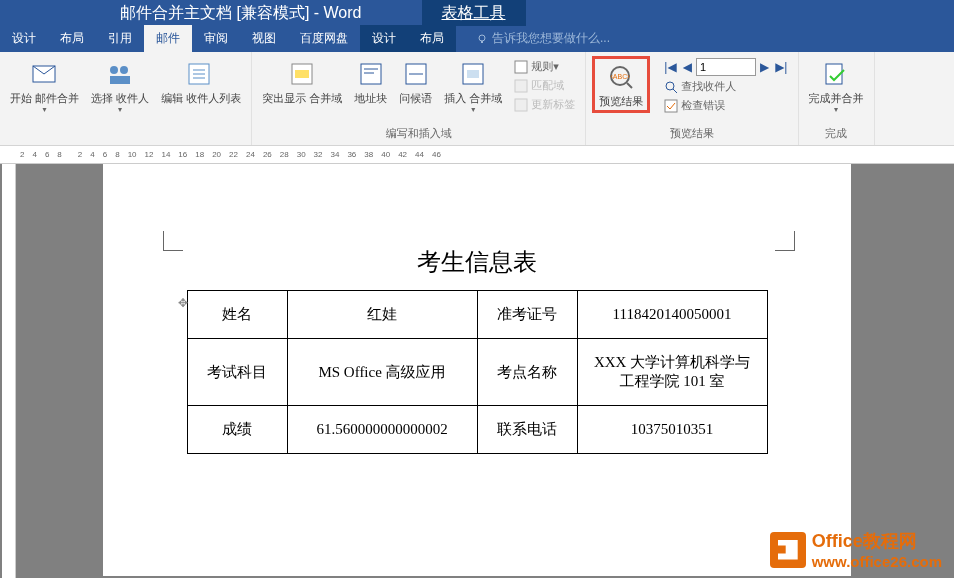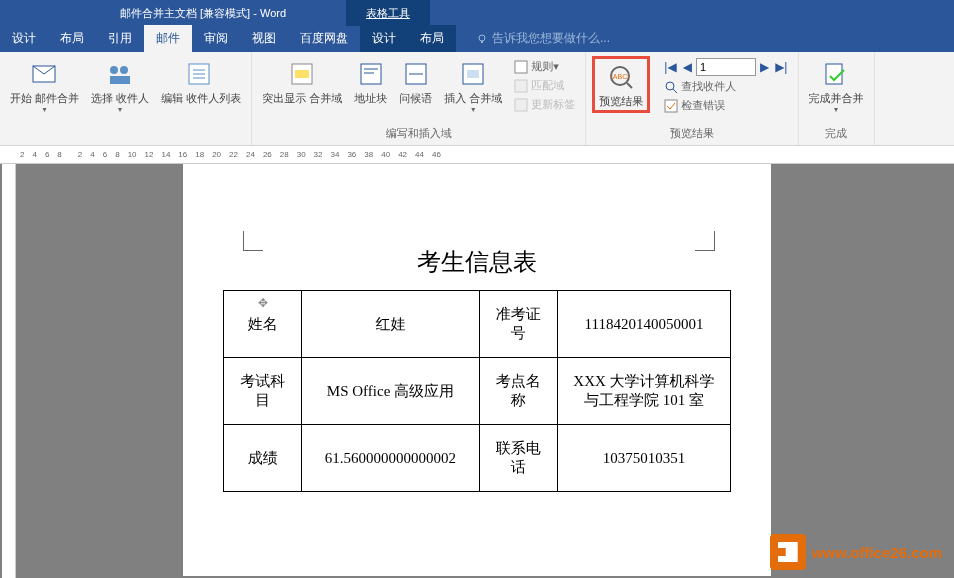--- a/index.html
+++ b/index.html
@@ -1,18 +1,18 @@
 <!DOCTYPE html>
 <html><head>
   <meta charset="utf-8">
   <style>
     * { margin: 0; padding: 0; box-sizing: border-box; }
     body { font-family: "Microsoft YaHei", sans-serif; background: #fff; width: 954px; height: 578px; overflow: hidden; position: relative; }
     
-    .title-bar { background: #2b579a; color: #fff; height: 26px; display: flex; align-items: center; padding: 0 10px; font-size: 11px; }
+    .title-bar { background: #2b579a; color: #fff; height: 26px; display: flex; align-items: center; padding: 0 10px; font-size: 16px; }
     .title-bar .doc-title { margin-left: 110px; }
     .title-bar .tool-tab { background: #124078; padding: 0 20px; height: 26px; line-height: 26px; margin-left: 60px; text-decoration: underline; }
     
     .tab-row { background: #2b579a; color: #fff; height: 26px; display: flex; align-items: flex-end; font-size: 12px; }
     .tab { padding: 5px 12px; cursor: pointer; }
     .tab.active { background: #f3f3f3; color: #2b579a; }
     .tab.dark { background: #124078; }
     .tell-me { color: #9db8d9; margin-left: 15px; padding: 5px; display: flex; align-items: center; }
     .tell-me svg { margin-right: 4px; }
     
@@ -34,21 +34,21 @@
     .highlighted { border: 3px solid #e74c3c; }
     
     .nav-box { display: flex; align-items: center; gap: 2px; }
     .nav-box input { width: 60px; height: 18px; border: 1px solid #999; font-size: 11px; padding: 0 3px; }
     .nav-arrow { color: #2b579a; cursor: pointer; font-size: 12px; padding: 0 2px; }
     
     .ruler-area { height: 18px; background: #fff; border-bottom: 1px solid #ccc; position: relative; font-size: 8px; color: #666; display: flex; align-items: center; padding-left: 20px; }
     .ruler-area .tick { margin-right: 8px; }
     
     .doc-area { background: #808080; height: 414px; position: relative; overflow: hidden; }
-    .page { background: #fff; width: 588px; margin: 0 auto; margin-top: -8px; height: 420px; padding: 60px 40px 20px; position: relative; }
+    .page { background: #fff; width: 748px; margin: 0 auto; margin-top: -8px; height: 420px; padding: 60px 40px 20px; position: relative; }
     .crop-mark { position: absolute; width: 20px; height: 20px; border-color: #999; }
     .crop-tl { top: 75px; left: 60px; border-left: 1px solid #666; border-bottom: 1px solid #666; }
     .crop-tr { top: 75px; right: 56px; border-right: 1px solid #666; border-bottom: 1px solid #666; }
     
     .doc-title-text { text-align: center; font-size: 24px; font-family: "SimSun", serif; margin-top: 30px; margin-bottom: 12px; }
     .anchor-mark { position: absolute; left: 75px; top: 140px; font-size: 12px; color: #888; }
     
     .info-table { border-collapse: collapse; margin: 0 auto; font-family: "SimSun", serif; }
     .info-table td { border: 1px solid #000; padding: 14px 10px; text-align: center; font-size: 15px; margin-left: 39px; }
     .info-table .lbl { width: 100px; font-weight: normal; }
@@ -307,15 +307,16 @@
         <td class="val">10375010351</td>
       </tr>
     </tbody>
       </table>
   </div>
 </div>
 
 <div class="watermark">
   <div class="logo"></div>
   <div>
+    <div class="txt1">Office教程网</div>
     <div class="txt2">www.office26.com</div>
   </div>
 </div>
 
 </body></html>

